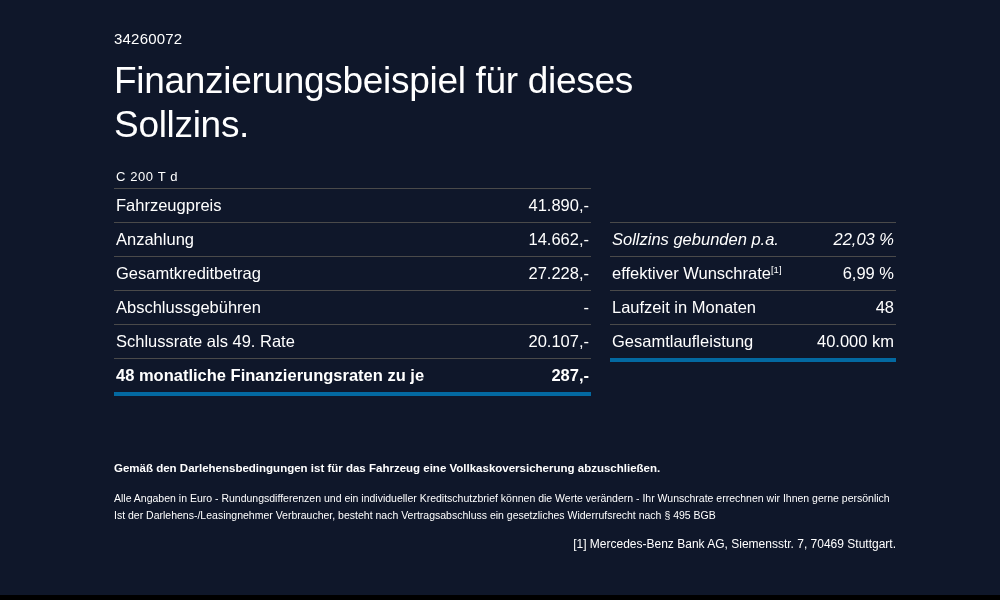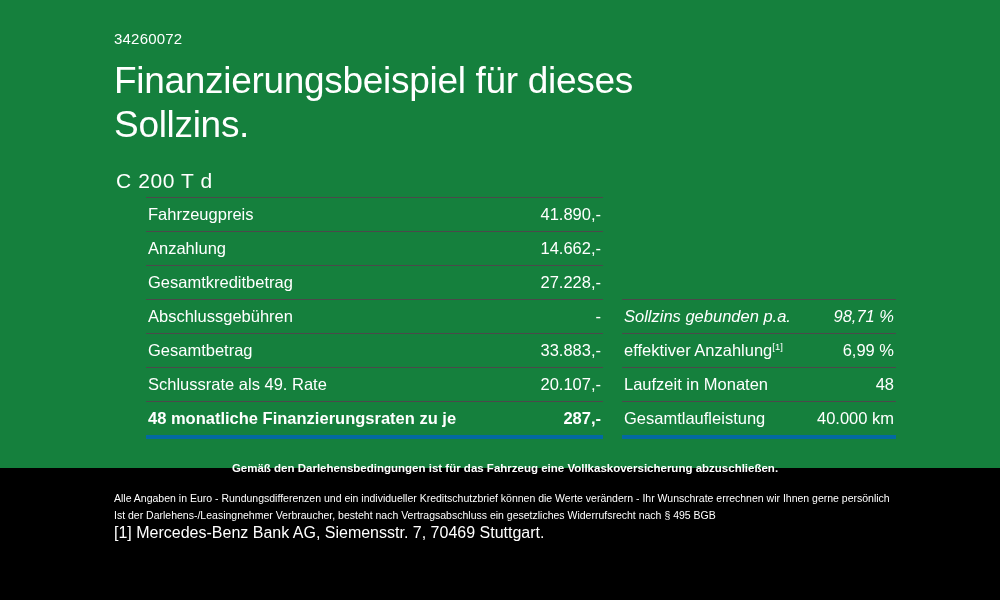--- a/index.html
+++ b/index.html
@@ -12,22 +12,22 @@
     height: 600px;
     overflow: hidden;
     font-family: "Liberation Sans", sans-serif;
     color: #ffffff;
     position: relative;
   }
   .page {
     position: absolute;
     left: 0; top: 0;
     width: 1000px;
-    height: 468px;
-    background: #15803d;
+    height: 595px;
+    background: #0f172a;
   }
   .content {
     position: absolute;
     left: 114px;
     top: 30px;
     width: 782px;
   }
   .ref-number {
     font-size: 15px;
     letter-spacing: 0.2px;
@@ -37,30 +37,29 @@
   .headline {
     font-size: 37px;
     line-height: 44px;
     font-weight: 400;
     letter-spacing: -0.3px;
     color: #ffffff;
     margin: 0 0 22px 0;
     max-width: 620px;
   }
   .model {
-    font-size: 21px;
+    font-size: 13px;
     letter-spacing: 0.6px;
     color: #ffffff;
     margin: 0 0 4px 2px;
   }
   .tables {
     display: flex;
     flex-direction: row;
-    align-items: flex-end;
-    margin-left: 32px;
+    align-items: center;
   }
   .table-left {
     width: 477px;
     margin-right: 19px;
   }
   .table-right {
     width: 286px;
   }
   .row {
     display: flex;
@@ -105,31 +104,32 @@
     left: 114px;
     top: 460px;
     width: 782px;
   }
   .fn-bold {
     font-size: 11.5px;
     font-weight: bold;
     line-height: 16px;
     color: #ffffff;
     margin-bottom: 14px;
-    text-align: center;
   }
   .fn-line {
     font-size: 10.5px;
     line-height: 17px;
     color: #ffffff;
   }
   .fn-ref {
-    font-size: 16px;
+    font-size: 12px;
     line-height: 17px;
     color: #ffffff;
+    margin-top: 12px;
+    text-align: right;
   }
 </style>
 </head>
 <body>
 
 <div class="page">
 
   <div class="content">
 
     <div class="ref-number">34260072</div>
@@ -155,46 +155,42 @@
         <div class="row">
           <span class="label">Gesamtkreditbetrag</span>
           <span class="value">27.228,-</span>
         </div>
 
         <div class="row">
           <span class="label">Abschlussgebühren</span>
           <span class="value">-</span>
         </div>
 
-        <div class="row">
-          <span class="label">Gesamtbetrag</span>
-          <span class="value">33.883,-</span>
-        </div>
 
         <div class="row">
           <span class="label">Schlussrate als 49. Rate</span>
           <span class="value">20.107,-</span>
         </div>
 
         <div class="row total">
           <span class="label">48 monatliche Finanzierungsraten zu je</span>
           <span class="value">287,-</span>
         </div>
 
       </div>
 
       <div class="table-right">
 
         <div class="row">
           <span class="label">Sollzins gebunden p.a.</span>
-          <span class="value">98,71 %</span>
-        </div>
-
-        <div class="row">
-          <span class="label"><span>effektiver Anzahlung</span><sup class="fn">[1]</sup></span>
+          <span class="value">22,03 %</span>
+        </div>
+
+        <div class="row">
+          <span class="label"><span>effektiver Wunschrate</span><sup class="fn">[1]</sup></span>
           <span class="value">6,99 %</span>
         </div>
 
         <div class="row">
           <span class="label">Laufzeit in Monaten</span>
           <span class="value">48</span>
         </div>
 
         <div class="row">
           <span class="label">Gesamtlaufleistung</span>

